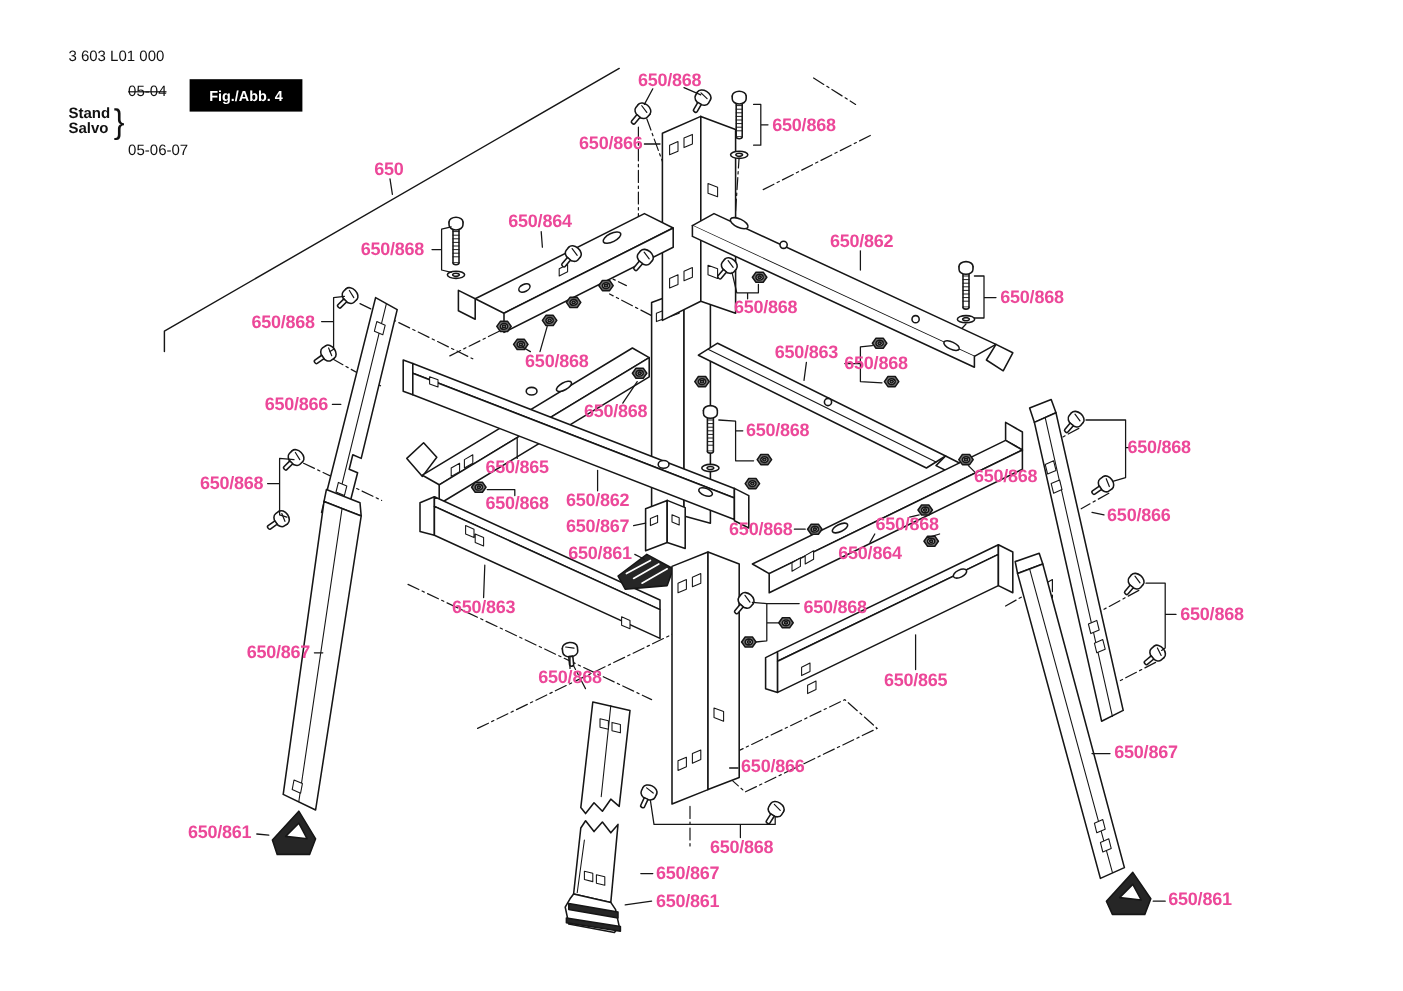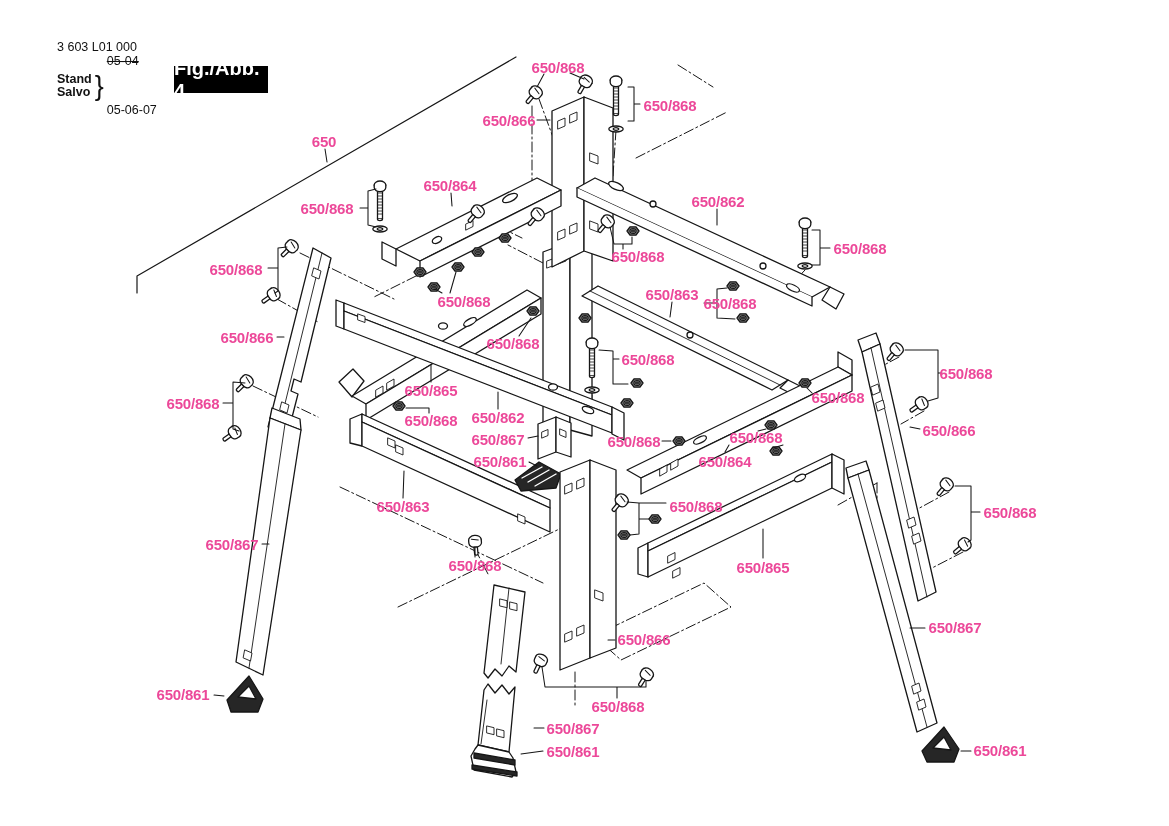--- a/index.html
+++ b/index.html
@@ -3,28 +3,28 @@
 <meta charset="utf-8">
 <style>
   html,body{margin:0;padding:0;background:#e8e8e8;}
   #stage{position:relative;width:1169px;height:826px;background:#ffffff;overflow:hidden;
          font-family:"Liberation Sans", sans-serif;color:#111;}
   #drawing{position:absolute;left:0;top:0;width:1169px;height:826px;}
   .plabel{position:absolute;transform:translate(-50%,-50%);font-weight:bold;font-size:15px;
           letter-spacing:-0.2px;white-space:nowrap;color:#ec4899;}
   
   #hdr{position:absolute;left:57px;top:40px;}
-  .pn{font-size:12.5px;margin-bottom:1px;}
+  .pn{font-size:12.5px;margin-bottom:16px;}
   .issue-block{display:flex;align-items:center;gap:2px;}
   .il-col{display:flex;flex-direction:column;font-size:12.5px;line-height:13.5px;font-weight:bold;}
   .brace{font-size:27px;font-weight:normal;transform:scaleY(1.05);margin:0 1px;}
   .dates{display:flex;flex-direction:column;font-size:12.5px;line-height:13.5px;gap:35px;}
   .strike{text-decoration:line-through;}
   #figbox{position:absolute;left:158px;top:66px;width:94px;height:27px;background:#000;color:#fff;
-          display:flex;align-items:center;justify-content:center;font-weight:bold;font-size:20px;margin-left:16px;}
+          display:flex;align-items:center;justify-content:center;font-weight:bold;font-size:12px;}
   
   #ftr{position:absolute;left:57px;top:725px;font-size:12.5px;line-height:14.5px;}
 </style>
 </head>
 <body>
 
 <div id="stage">
 
   <svg id="drawing" viewBox="0 0 1169 826" fill="none" stroke="#161616" stroke-width="1.3" stroke-linejoin="round" stroke-linecap="round">
 

